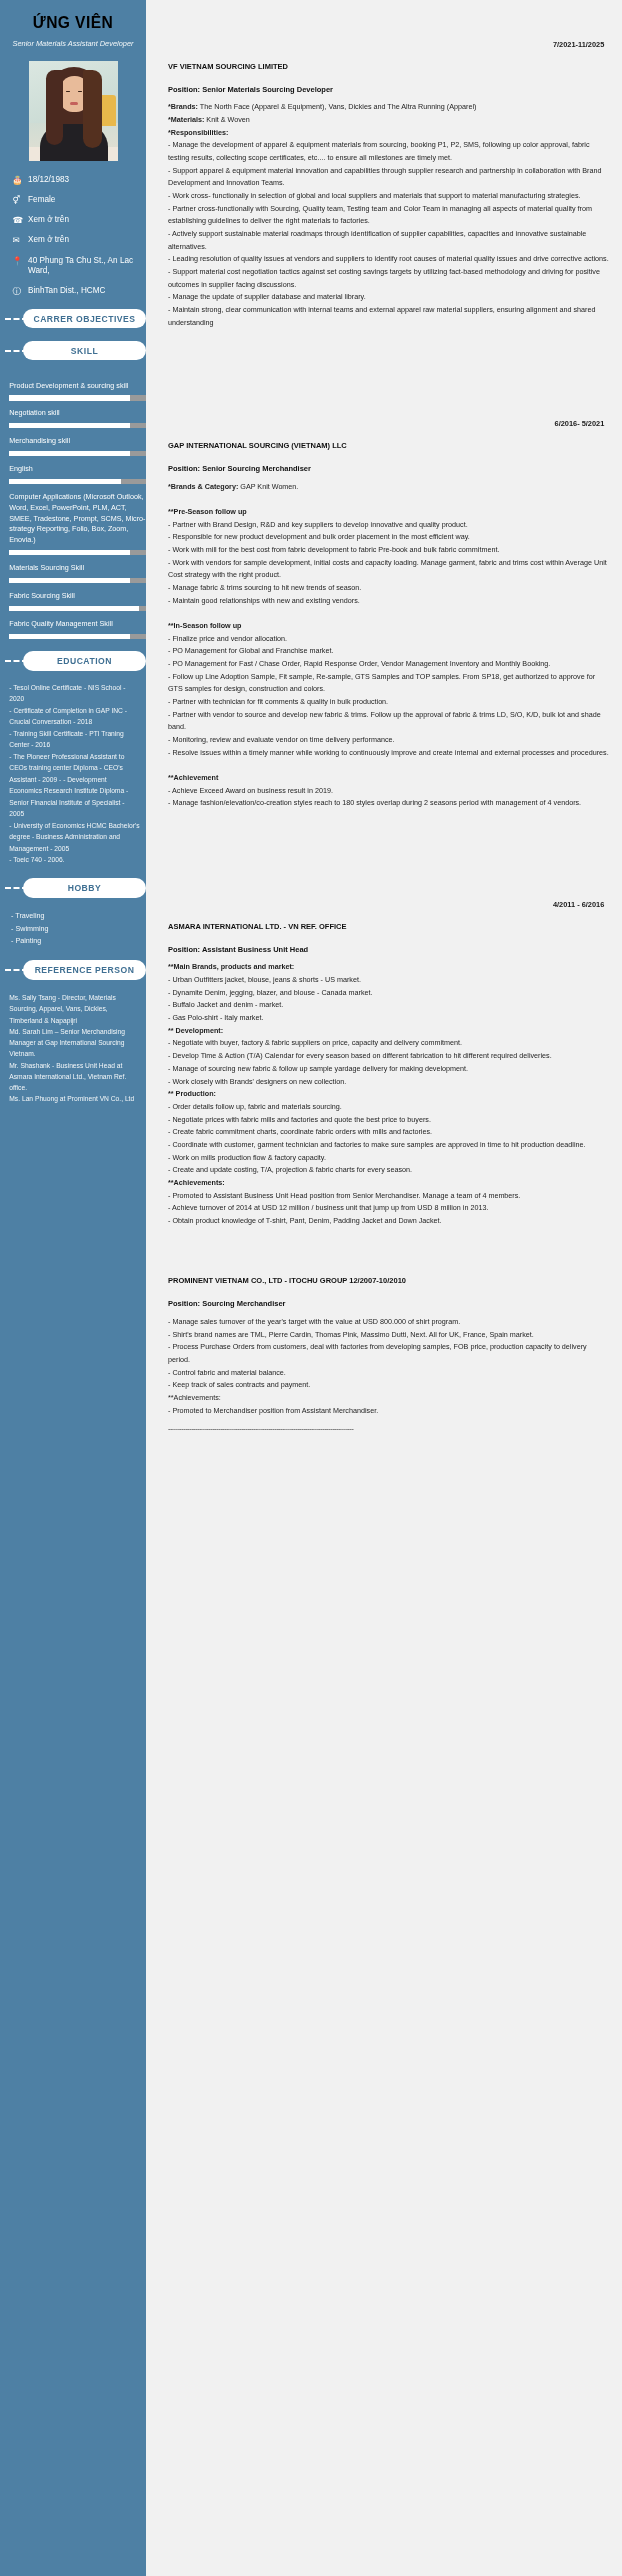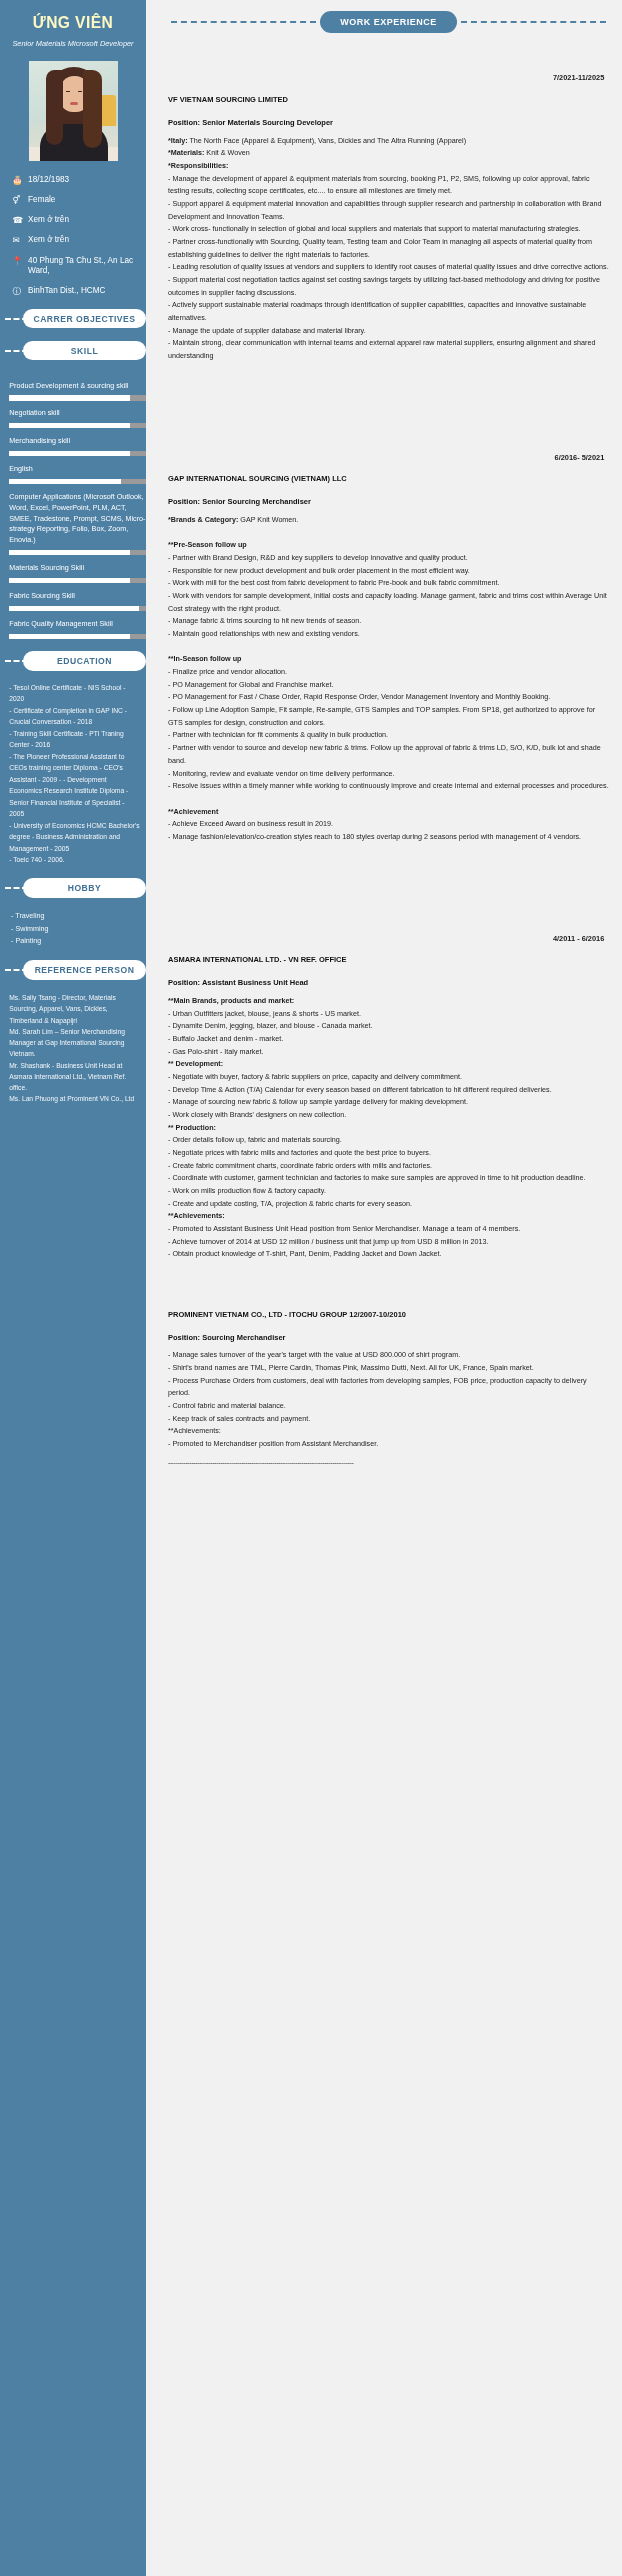--- a/index.html
+++ b/index.html
@@ -20,21 +20,21 @@
     color: #ffffff;
     padding: 0 0 15.6px 0;
     position: relative;
   }
   .cand-name {
     text-align: center;
     font-size: 15.6px;
     font-weight: bold;
     letter-spacing: 0.4px;
     padding: 14px 4.7px 0 4.7px;
-    color: #fef9c3;
+    color: #000000;
   }
   .cand-role {
     text-align: center;
     font-size: 7.4px;
     font-style: italic;
     padding: 7px 7.8px 0 7.8px;
     color: #f2f6f8;
     font-weight: 400;
   }
   .photo-wrap { padding: 12.5px 0 0 0; display: flex; justify-content: center; }
@@ -123,21 +123,21 @@
   .rule { font-size: 7px; color: #333; letter-spacing: -0.4px; overflow: hidden; white-space: nowrap; margin-top: 7.8px; }
 </style>
 </head>
 <body>
 
 <div class="page">
 
   <aside class="sidebar">
 
     <div class="cand-name">ỨNG VIÊN</div>
-    <div class="cand-role">Senior Materials Microsoft Developer</div>
+    <div class="cand-role">Senior Materials Assistant Developer</div>
 
     <div class="photo-wrap">
       <div class="photo">
         <div class="bgwall"></div>
         <div class="chair"></div>
         <div class="desk"></div>
         <div class="hair"></div>
         <div class="body"></div>
         <div class="face"></div>
         <div class="hairfront-l"></div>
@@ -265,40 +265,35 @@
     <div class="ref-body" id="reference-list">
         <div>Ms. Sally Tsang - Director, Materials Sourcing, Apparel, Vans, Dickies, Timberland &amp; Napapijri</div>
         <div>Md. Sarah Lim – Senior Merchandising Manager at Gap International Sourcing Vietnam.</div>
         <div>Mr. Shashank - Business Unit Head at Asmara International Ltd., Vietnam Ref. office.</div>
         <div>Ms. Lan Phuong at Prominent VN Co., Ltd</div>
       </div>
 
   </aside>
 
   <main class="main">
-    <div class="main-head">
-      <div class="mh-dash"></div>
-      <div class="mh-pill">WORK EXPERIENCE</div>
-      <div class="mh-dash"></div>
-    </div>
     <div id="job-list">
         <section class="job">
           <div class="job-date">7/2021-11/2025</div>
           <div class="job-company">VF VIETNAM SOURCING LIMITED</div>
           <div class="job-position">Position: Senior Materials Sourcing Developer</div>
           <div class="job-text">
-            <div><b>*Italy:</b><span> The North Face (Apparel &amp; Equipment), Vans, Dickies and The Altra Running (Apparel)</span></div>
+            <div><b>*Brands:</b><span> The North Face (Apparel &amp; Equipment), Vans, Dickies and The Altra Running (Apparel)</span></div>
             <div><b>*Materials:</b><span> Knit &amp; Woven</span></div>
             <div><b>*Responsibilities:</b></div>
             <div><span>- Manage the development of apparel &amp; equipment materials from sourcing, booking P1, P2, SMS, following up color approval, fabric testing results, collecting scope certificates, etc.... to ensure all milestones are timely met.</span></div>
             <div><span>- Support apparel &amp; equipment material innovation and capabilities through supplier research and partnership in collaboration with Brand Development and Innovation Teams.</span></div>
             <div><span>- Work cross- functionally in selection of global and local suppliers and materials that support to material manufacturing strategies.</span></div>
             <div><span> - Partner cross-functionally with Sourcing, Quality team, Testing team and Color Team in managing all aspects of material quality from establishing guidelines to deliver the right materials to factories.</span></div>
+            <div><span>- Actively support sustainable material roadmaps through identification of supplier capabilities, capacities and innovative sustainable alternatives.</span></div>
             <div><span>- Leading resolution of quality issues at vendors and suppliers to identify root causes of material quality issues and drive corrective actions. - Support material cost negotiation tactics against set costing savings targets by utilizing fact-based methodology and driving for positive outcomes in supplier facing discussions.</span></div>
-            <div><span>- Actively support sustainable material roadmaps through identification of supplier capabilities, capacities and innovative sustainable alternatives.</span></div>
             <div><span>- Manage the update of supplier database and material library.</span></div>
             <div><span>- Maintain strong, clear communication with internal teams and external apparel raw material suppliers, ensuring alignment and shared understanding</span></div>
           </div>
         </section>
         <div class="spacer-lg"></div>
         <section class="job">
           <div class="job-date">6/2016- 5/2021</div>
           <div class="job-company">GAP INTERNATIONAL SOURCING (VIETNAM) LLC</div>
           <div class="job-position">Position: Senior Sourcing Merchandiser</div>
           <div class="job-text">

